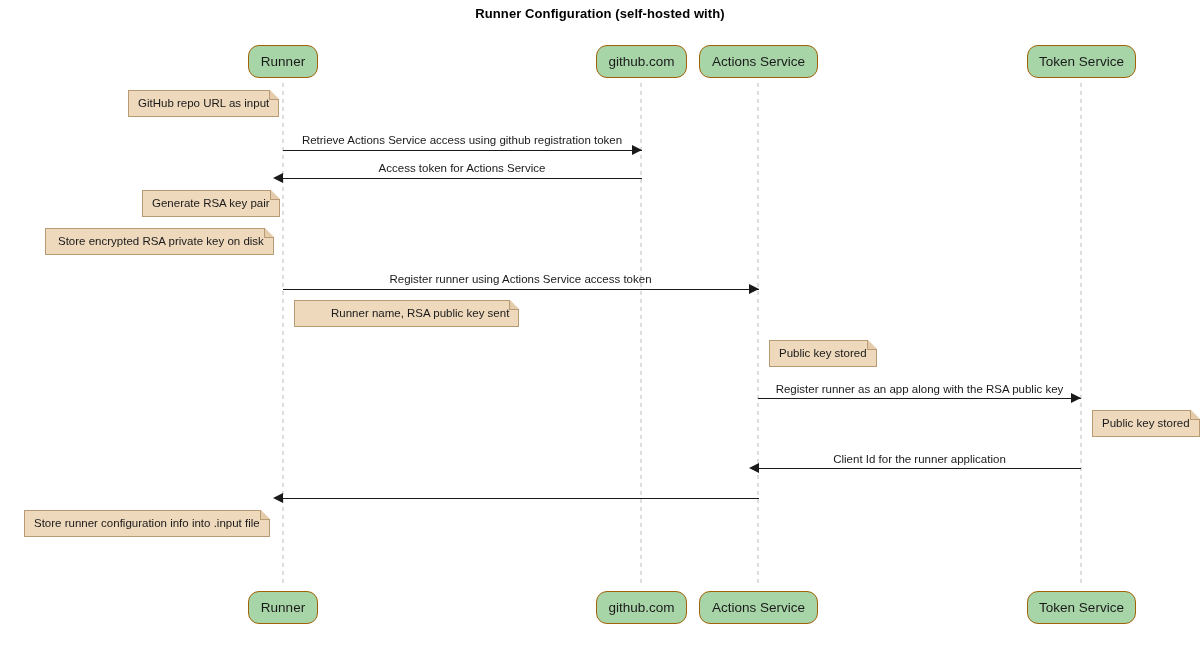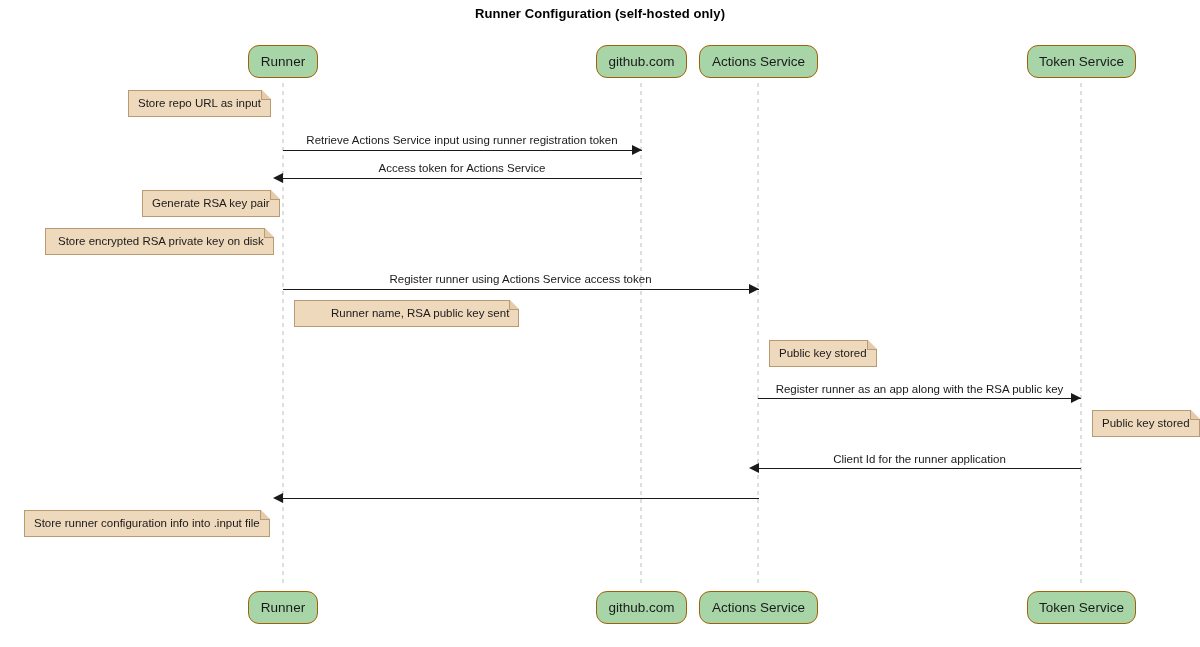--- a/index.html
+++ b/index.html
@@ -114,43 +114,43 @@
     border-top: 10px solid #ffffff;
     border-left: 10px solid transparent;
   }
   .note-text { position: relative; z-index: 2; display: block; }
 </style>
 </head>
 <body>
 
 <div id="diagram">
 
-  <div id="title">Runner Configuration (self-hosted only)</div>
+  <div id="title">Runner Configuration (self-hosted with)</div>
 
   <div class="lifeline" style="left:282px;"></div>
   <div class="lifeline" style="left:640px;"></div>
   <div class="lifeline" style="left:757px;"></div>
   <div class="lifeline" style="left:1080px;"></div>
 
   <div class="participant" style="left:248px; top:45px; width:70px;">Runner</div>
   <div class="participant" style="left:596px; top:45px; width:91px;">github.com</div>
   <div class="participant" style="left:699px; top:45px; width:119px;">Actions Service</div>
   <div class="participant" style="left:1027px; top:45px; width:109px;">Token Service</div>
 
   <div class="participant" style="left:248px; top:591px; width:70px;">Runner</div>
   <div class="participant" style="left:596px; top:591px; width:91px;">github.com</div>
   <div class="participant" style="left:699px; top:591px; width:119px;">Actions Service</div>
   <div class="participant" style="left:1027px; top:591px; width:109px;">Token Service</div>
 
   <div class="note" style="left:128px; top:90px;">
     <span class="fold"></span>
-    <span class="note-text">Store repo URL as input</span>
-  </div>
-
-  <div class="msg-label" style="left:283px; top:133px; width:358px;">Retrieve Actions Service input using runner registration token</div>
+    <span class="note-text">GitHub repo URL as input</span>
+  </div>
+
+  <div class="msg-label" style="left:283px; top:133px; width:358px;">Retrieve Actions Service access using github registration token</div>
   <div class="msg-line" style="left:283px; top:150px; width:359px;"></div>
   <div class="arrowhead right" style="left:632px; top:145px;"></div>
 
   <div class="msg-label" style="left:283px; top:161px; width:358px;">Access token for Actions Service</div>
   <div class="msg-line" style="left:283px; top:178px; width:359px;"></div>
   <div class="arrowhead left" style="left:273px; top:173px;"></div>
 
   <div class="note" style="left:142px; top:190px;">
     <span class="fold"></span>
     <span class="note-text">Generate RSA key pair</span>

